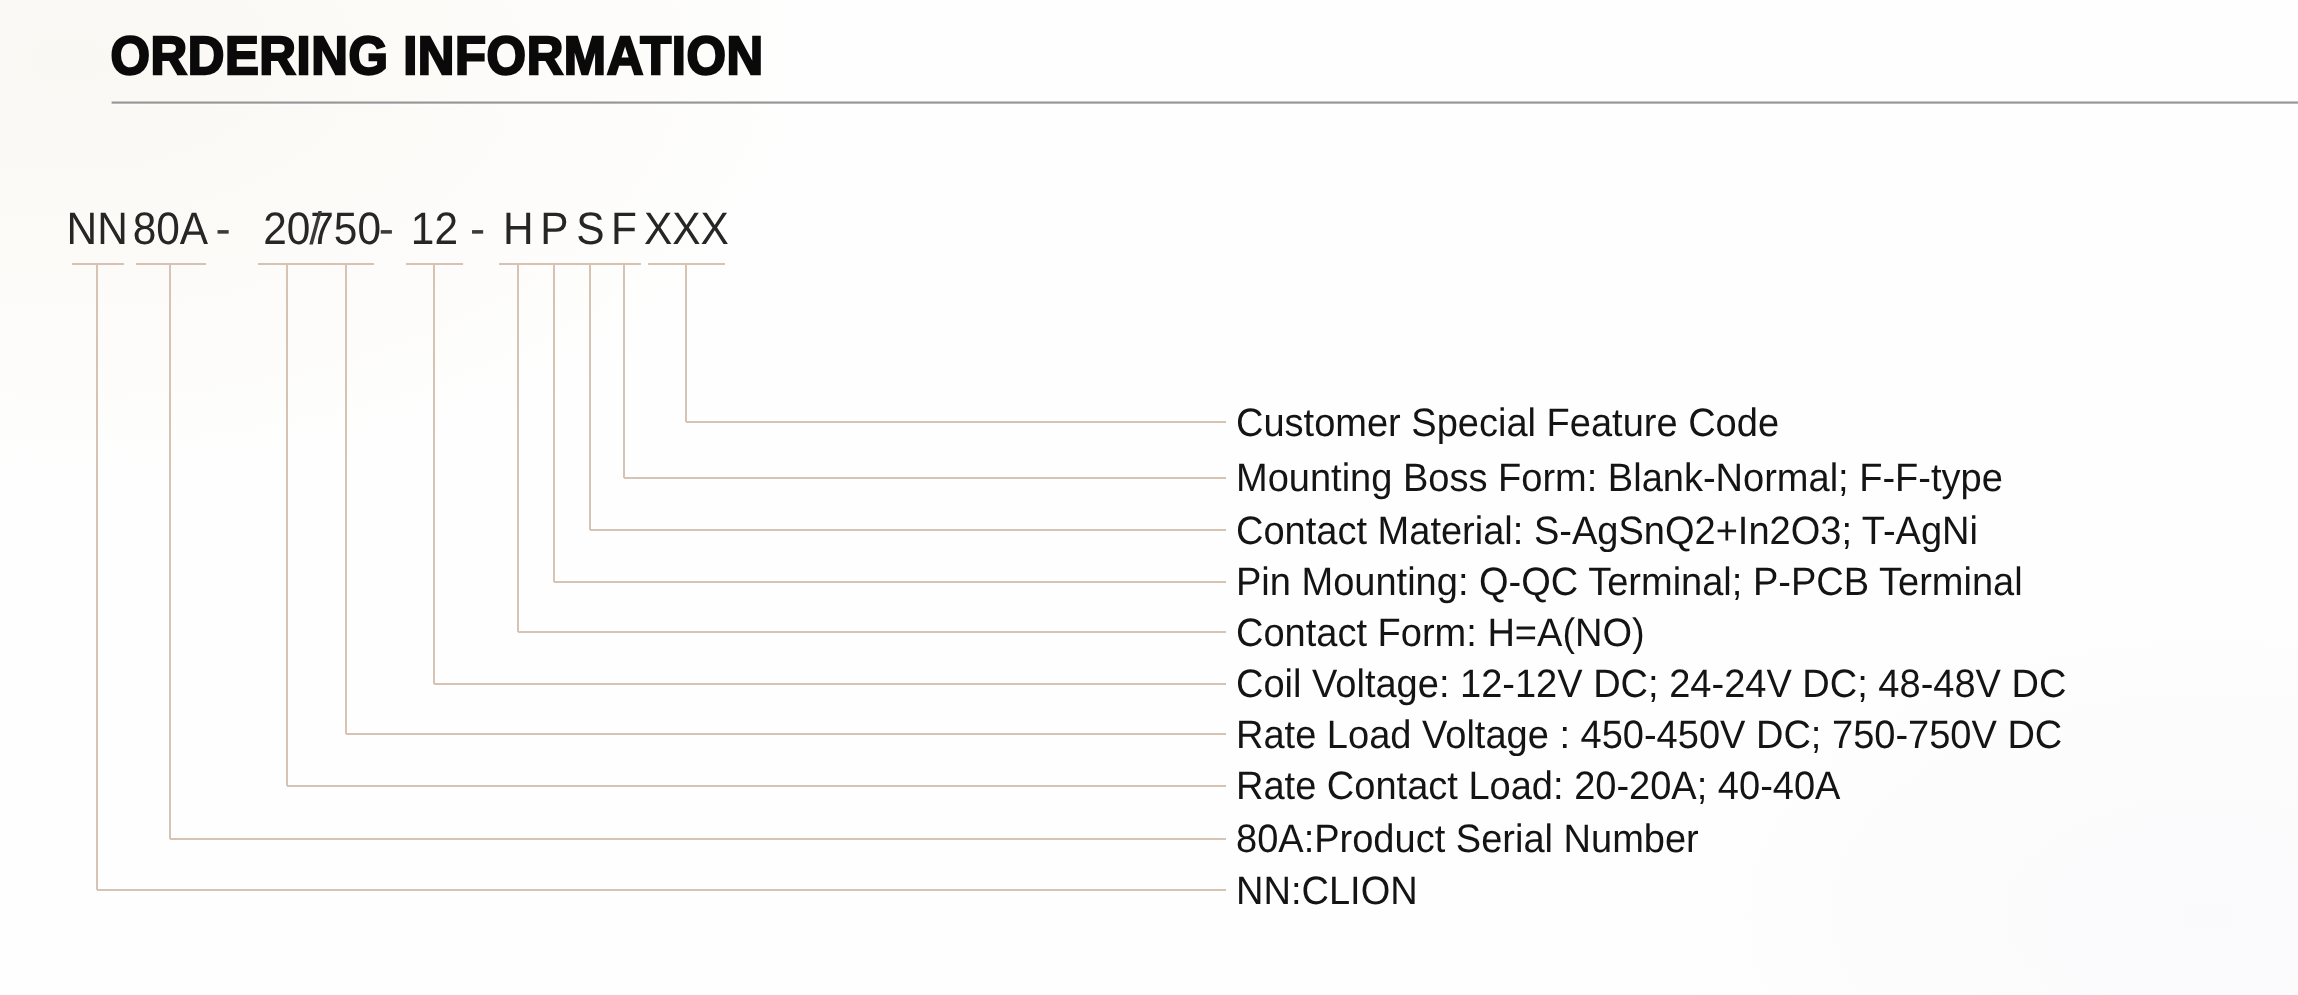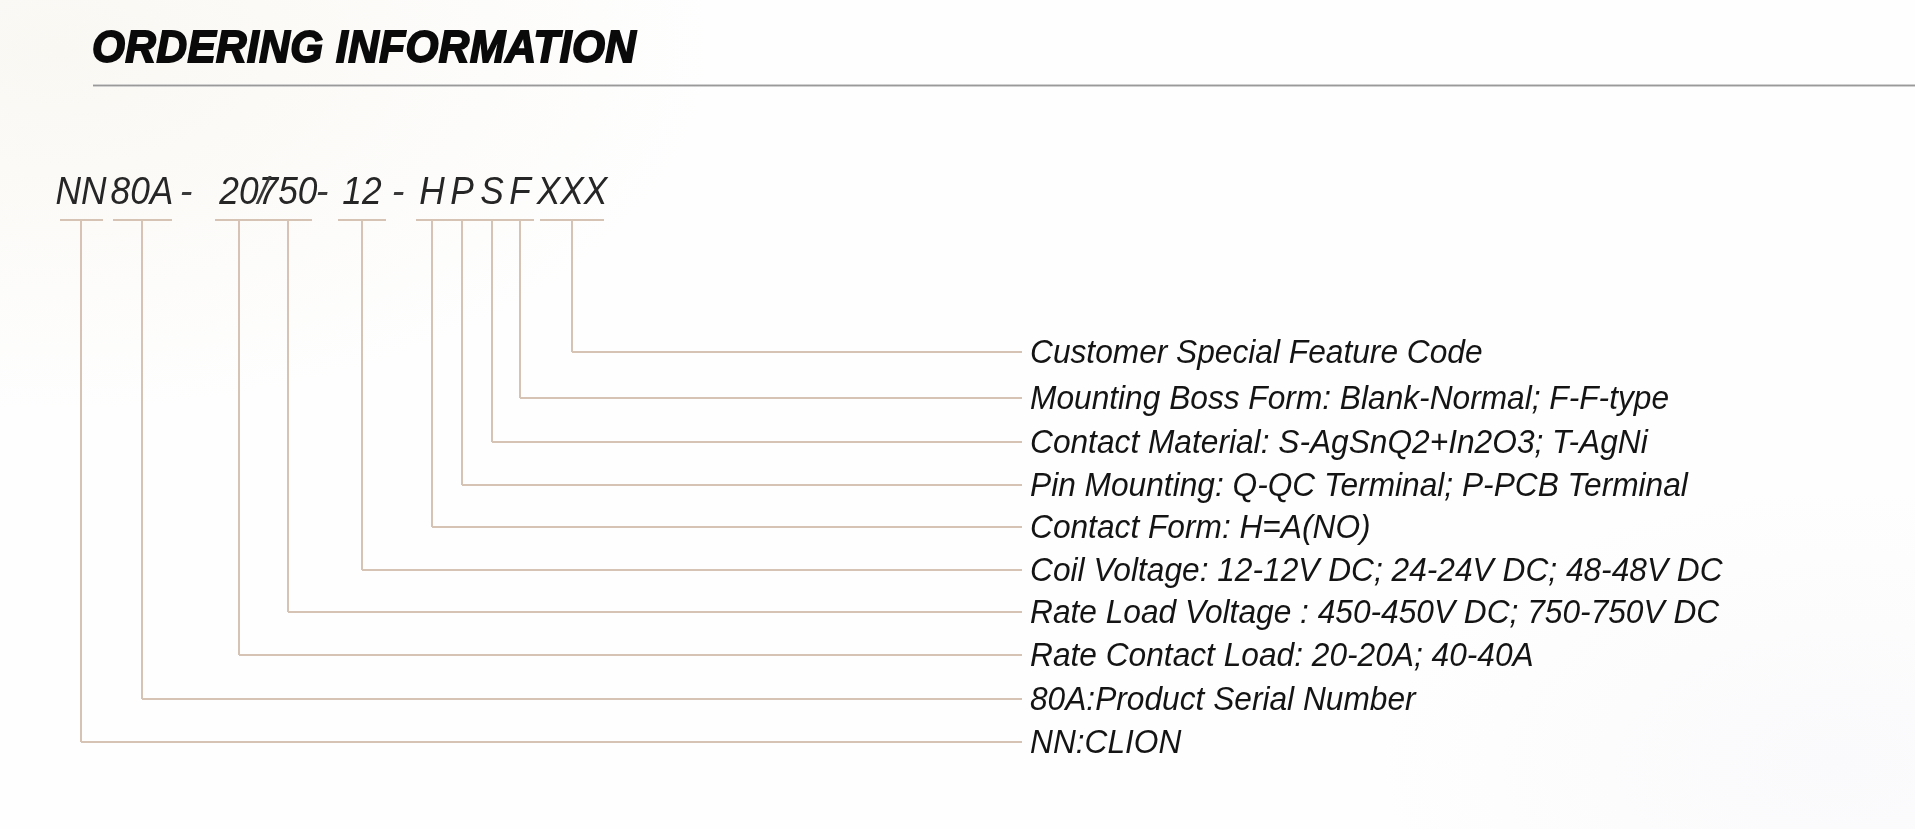--- a/index.html
+++ b/index.html
@@ -22,21 +22,20 @@
     background:
       radial-gradient(ellipse 55% 70% at 3% 6%, rgba(250,248,243,1) 0%, rgba(255,255,255,0) 62%),
       radial-gradient(ellipse 40% 55% at 96% 92%, rgba(250,250,252,1) 0%, rgba(255,255,255,0) 60%),
       #fefefe;
     pointer-events: none;
   }
 
   .sheet {
     position: absolute;
     inset: 0;
-    font-style: italic;
   }
 
   
   .title {
     position: absolute;
     left: 92px;
     top: 22px;
     font-family: "Liberation Sans Narrow", "Liberation Sans", sans-serif;
     font-weight: 700;
     font-size: 45px;

